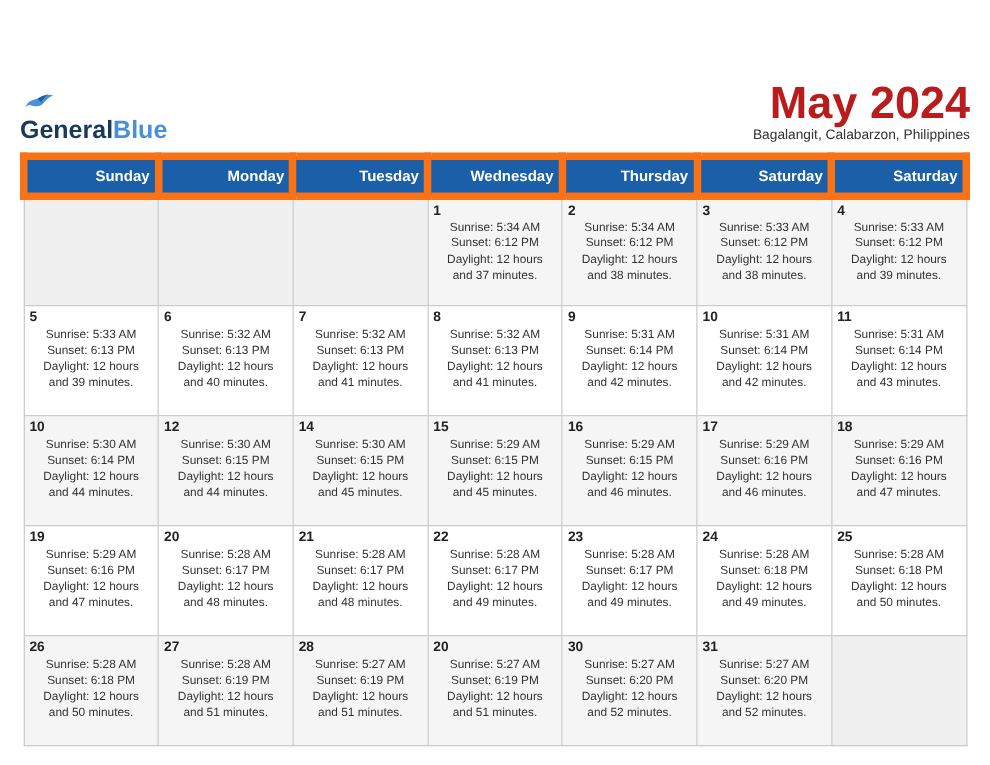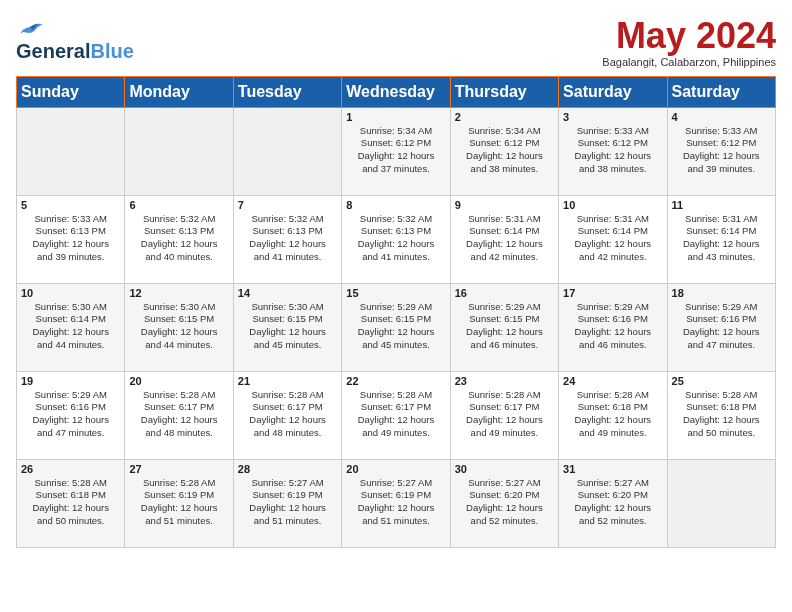--- a/index.html
+++ b/index.html
@@ -6,22 +6,23 @@
     body {
       font-family: Arial, sans-serif;
       background: #fff;
       width: 792px;
       min-height: 612px;
       padding: 16px;
     }
     .header {
       display: flex;
       justify-content: space-between;
-      align-items: center;
+      align-items: flex-end;
       margin-bottom: 8px;
+      margin-top: 46px;
     }
     .logo-bird {
       width: 28px;
       height: 16px;
       margin-top: -4px;
     }
     .logo-container {
       display: flex;
       align-items: center;
       gap: 4px;
@@ -40,25 +41,25 @@
       color: #333;
     }
     table {
       width: 100%;
       border-collapse: collapse;
       table-layout: fixed;
     }
     thead tr th {
       background: #1a5fa8;
       color: #fff;
-      font-size: 16px;
+      font-size: 12px;
       font-weight: bold;
       padding: 6px 4px;
-      text-align: left;
-      border: 1px solid #f97316;
+      text-align: right;
+      border: 6px solid #f97316;
     }
     tbody tr td {
       vertical-align: top;
       border: 1px solid #ccc;
       padding: 3px 4px;
       font-size: 10px;
       color: #222;
       min-height: 80px;
       height: 88px;
     }

